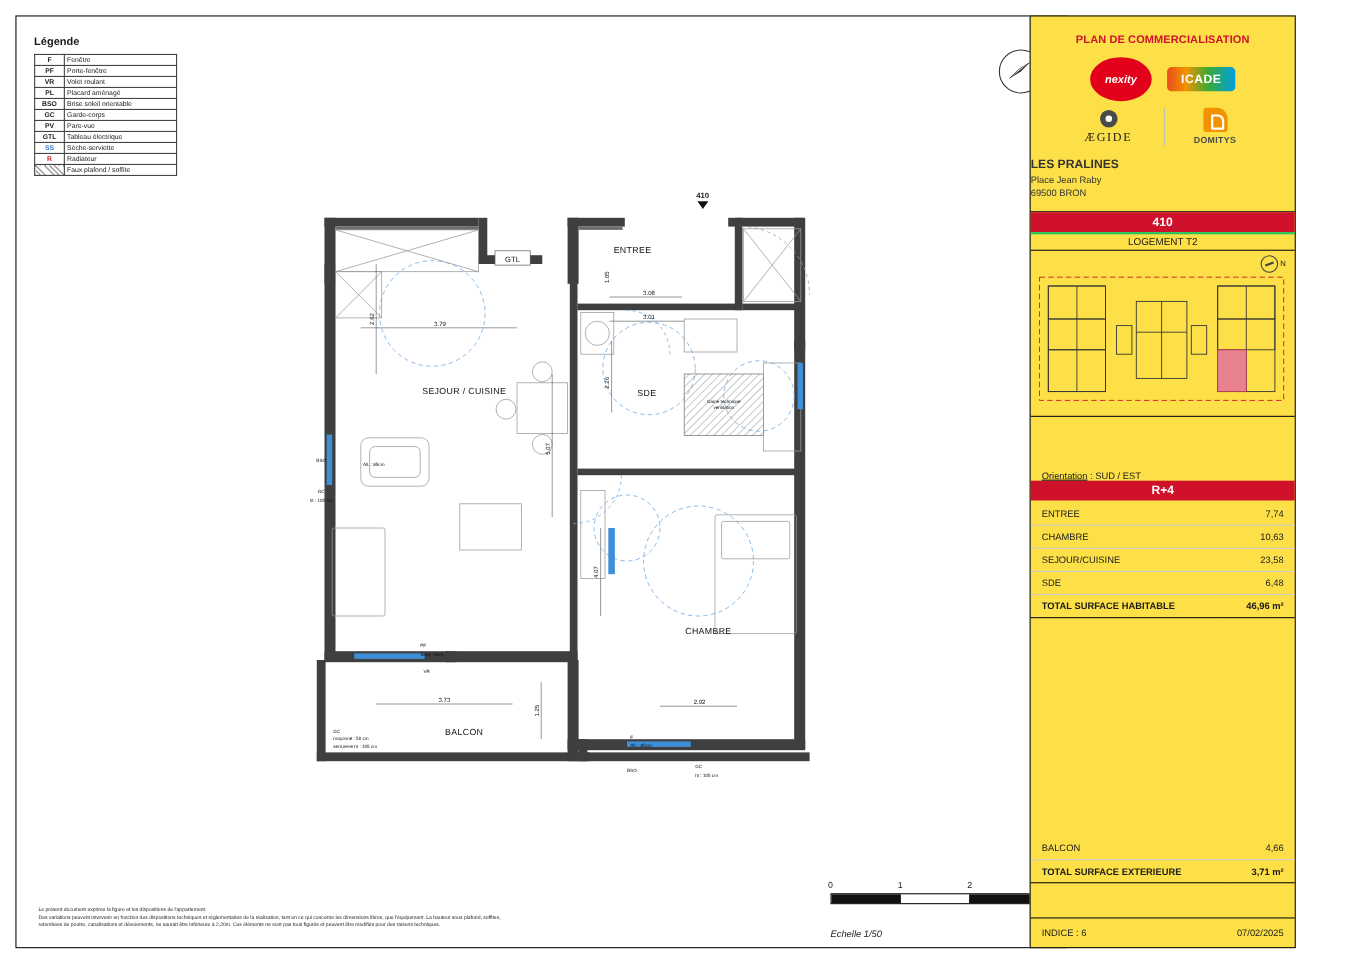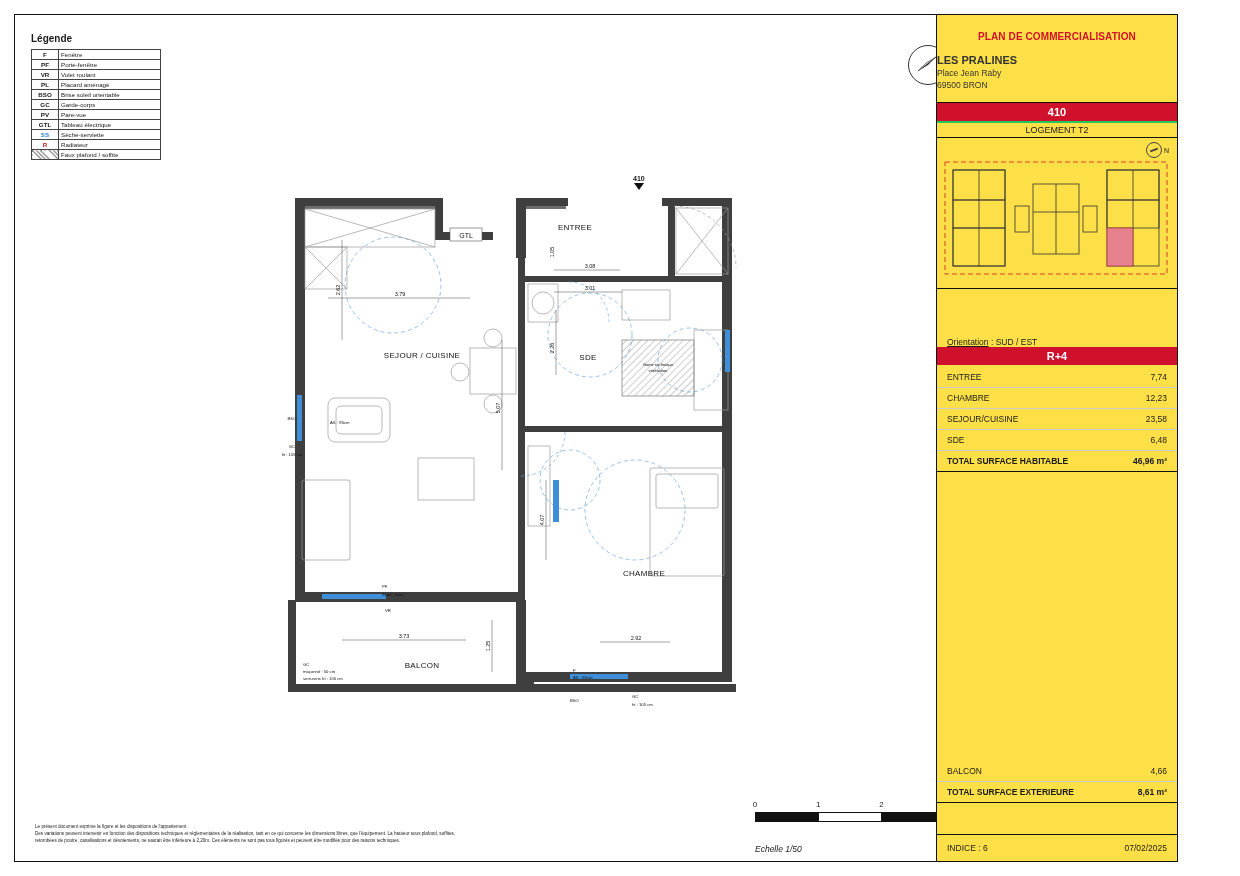--- a/index.html
+++ b/index.html
@@ -362,20 +362,36 @@
       <div>Le présent document exprime la figure et les dispositions de l'appartement.</div>
       <div>Des variations peuvent intervenir en fonction des dispositions techniques et réglementaires de la réalisation, tant en ce qui concerne les dimensions libres, que l'équipement. La hauteur sous plafond, soffites,</div>
       <div>retombées de poutre, canalisations et dévoiements, ne saurait être inférieure à 2,20m. Ces éléments ne sont pas tous figurés et peuvent être modifiés pour des raisons techniques.</div>
     </div>
   </div>
 
   <div class="right-panel">
 
     <div class="rp-title">PLAN DE COMMERCIALISATION</div>
 
+    <div class="logos">
+      <div class="logo-row">
+        <div class="logo-nexity">nexity</div>
+        <div class="logo-icade">ICADE</div>
+      </div>
+      <div class="logo-row">
+        <div class="logo-aegide">
+          <div class="g"></div>
+          <div class="t">ÆGIDE</div>
+        </div>
+        <div class="logo-domitys">
+          <div class="d"></div>
+          <div class="t">DOMITYS</div>
+        </div>
+      </div>
+    </div>
 
     <div class="addr">
       <div class="r1">LES PRALINES</div>
       <div class="r2">Place Jean Raby</div>
       <div class="r3">69500 BRON</div>
     </div>
 
     <div class="sep"></div>
     <div class="unitbar">410</div>
     <div class="typebar">LOGEMENT T2</div>
@@ -415,21 +431,21 @@
     <div class="levelbar">R+4</div>
 
     <table class="areas">
       <tbody>
           <tr>
             <td>ENTREE</td>
             <td class="v">7,74</td>
           </tr>
       <tr>
             <td>CHAMBRE</td>
-            <td class="v">12,23</td>
+            <td class="v">10,63</td>
           </tr>
       <tr>
             <td>SEJOUR/CUISINE</td>
             <td class="v">23,58</td>
           </tr>
       <tr>
             <td>SDE</td>
             <td class="v">6,48</td>
           </tr>
       <tr class="total">
@@ -441,21 +457,21 @@
 
     <div class="ext-block">
       <table class="areas">
         <tbody>
             <tr>
               <td>BALCON</td>
               <td class="v">4,66</td>
             </tr>
         <tr class="total">
               <td>TOTAL SURFACE EXTERIEURE</td>
-              <td class="v">8,61 m²</td>
+              <td class="v">3,71 m²</td>
             </tr>
       </tbody>
         </table>
     </div>
 
     <div class="foot">
       <span>INDICE : 6</span>
       <span>07/02/2025</span>
     </div>
   </div>

